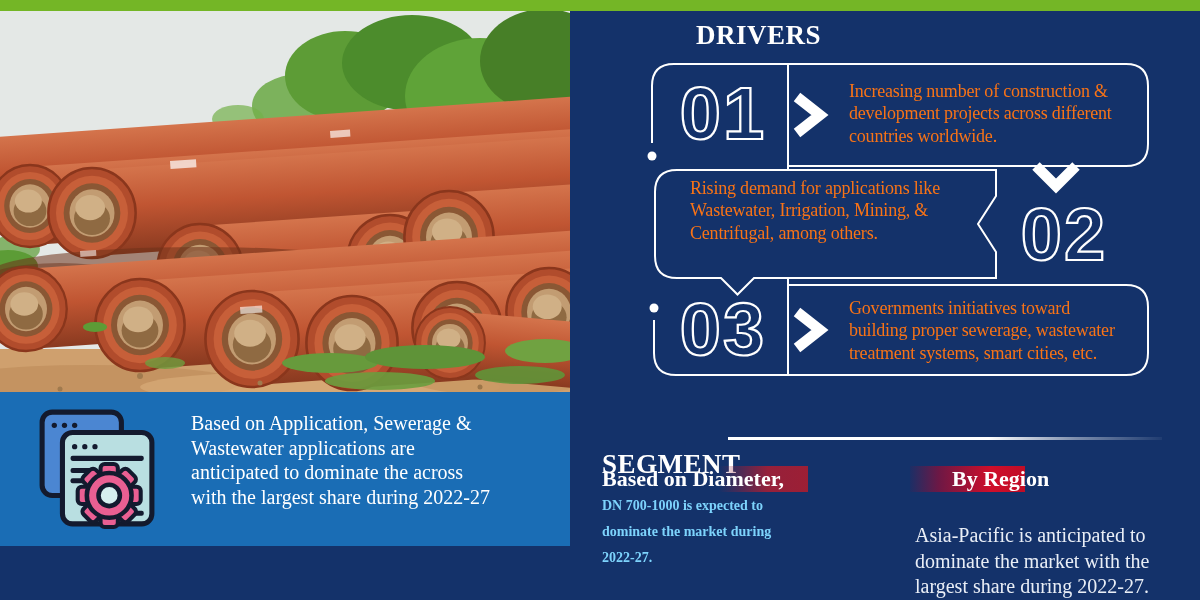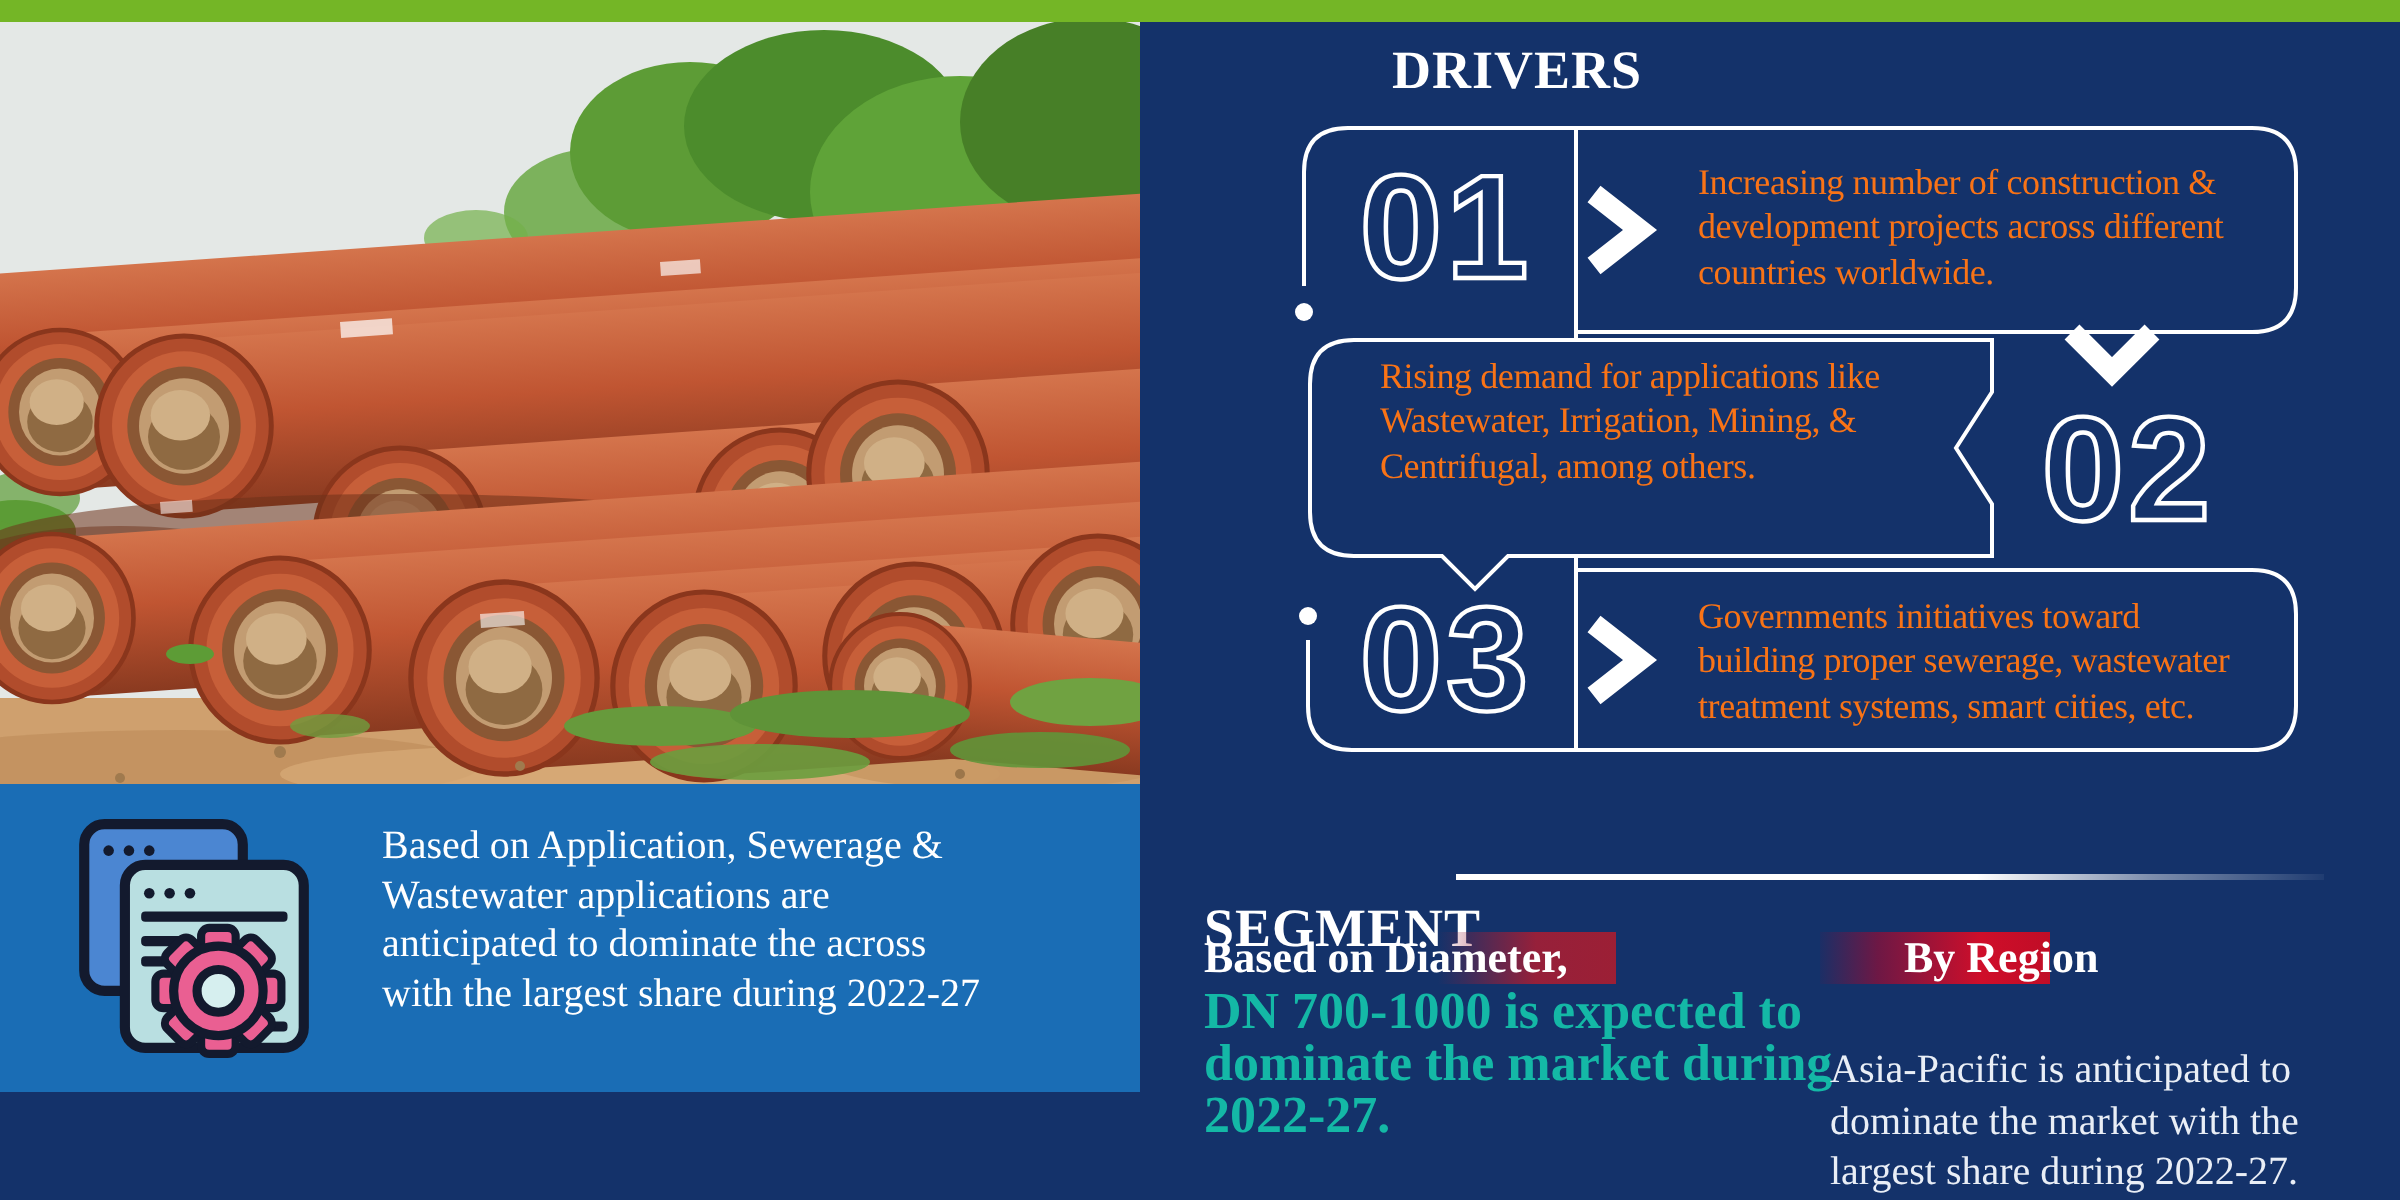--- a/index.html
+++ b/index.html
@@ -27,21 +27,21 @@
   .dt3{left:849px;top:297px;}
   
   .red-bar{height:26px;top:466px;}
   .bar-diam{left:719px;width:89px;
     background:linear-gradient(90deg,rgba(140,31,56,0) 0%,var(--maroon,#96203a) 55%,#9c1f35 100%);}
   .bar-region{left:910px;width:115px;
     background:linear-gradient(90deg,rgba(70,28,80,.15) 0%,#6d1845 25%,var(--red,#cf0e2a) 70%,#c00d26 100%);}
   .seg-title{top:466px;color:#fff;font-size:22px;font-weight:bold;white-space:nowrap;z-index:2;}
   .t-diam{left:602px;}
   .t-region{left:916px;margin-left:36px;}
-  .seg-lines-left{left:602px;top:493px;color:#14b8a6;font-size:26px;line-height:26px;font-weight:bold;white-space:nowrap;}
+  .seg-lines-left{left:602px;top:493px;color:#7dd3fc;font-size:14px;line-height:26px;font-weight:bold;white-space:nowrap;}
   .seg-lines-right{left:915px;top:499px;color:#e9eef6;font-size:20px;line-height:25.5px;white-space:nowrap;margin-top:24px;}
   .ln{white-space:nowrap;}
 </style>
 </head>
 <body>
 
 <div class="page">
 
   <div class="abs green-bar"></div>
 

